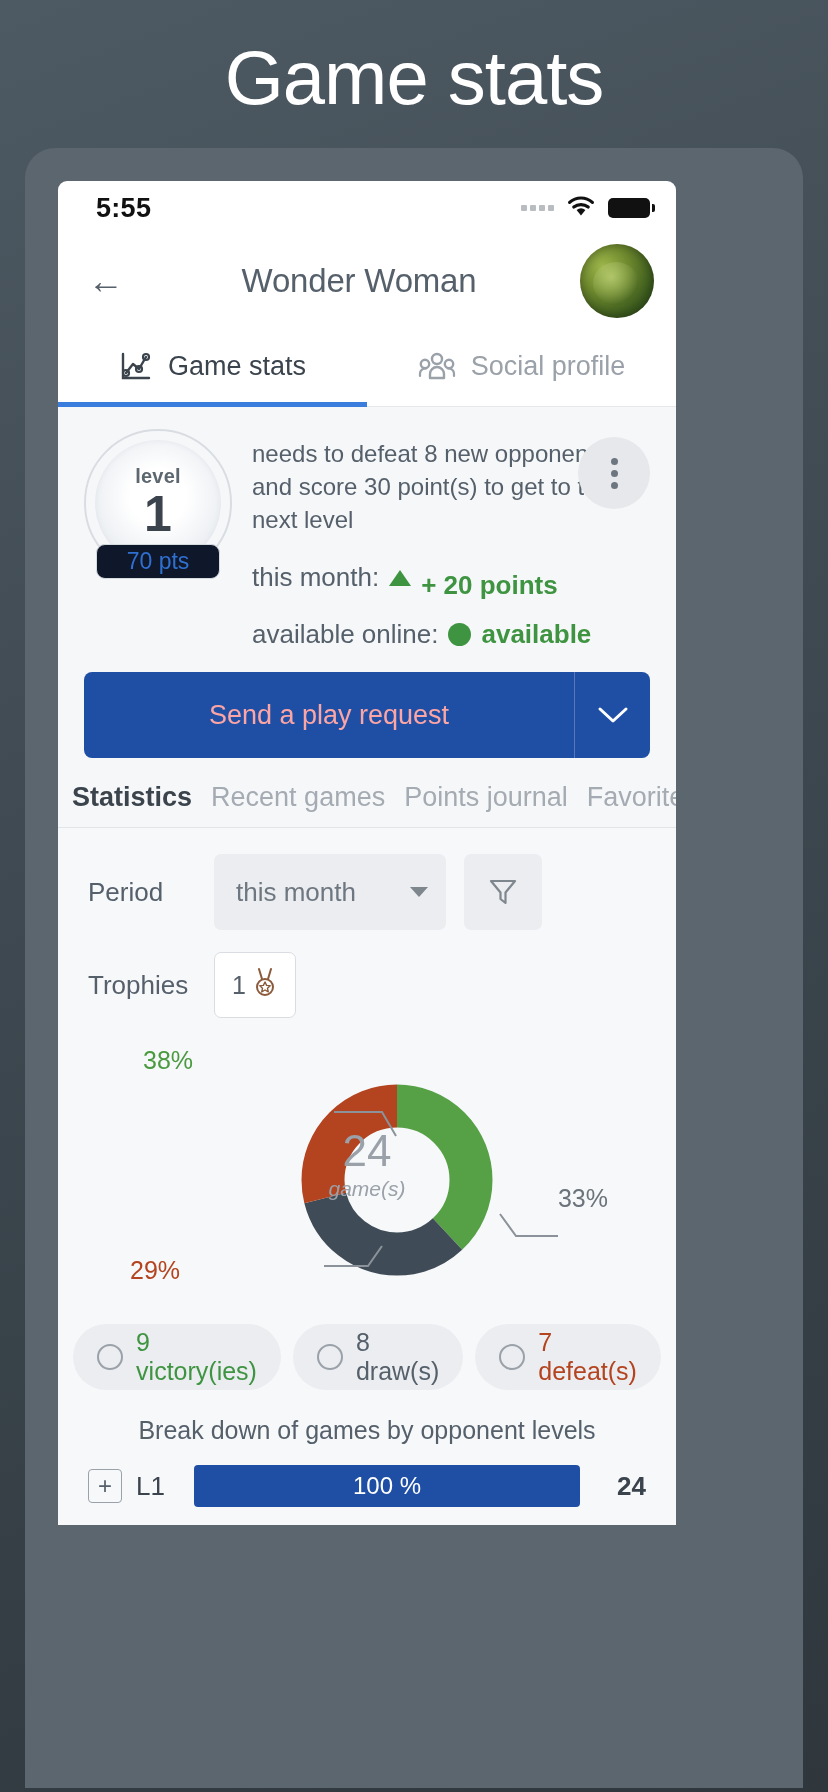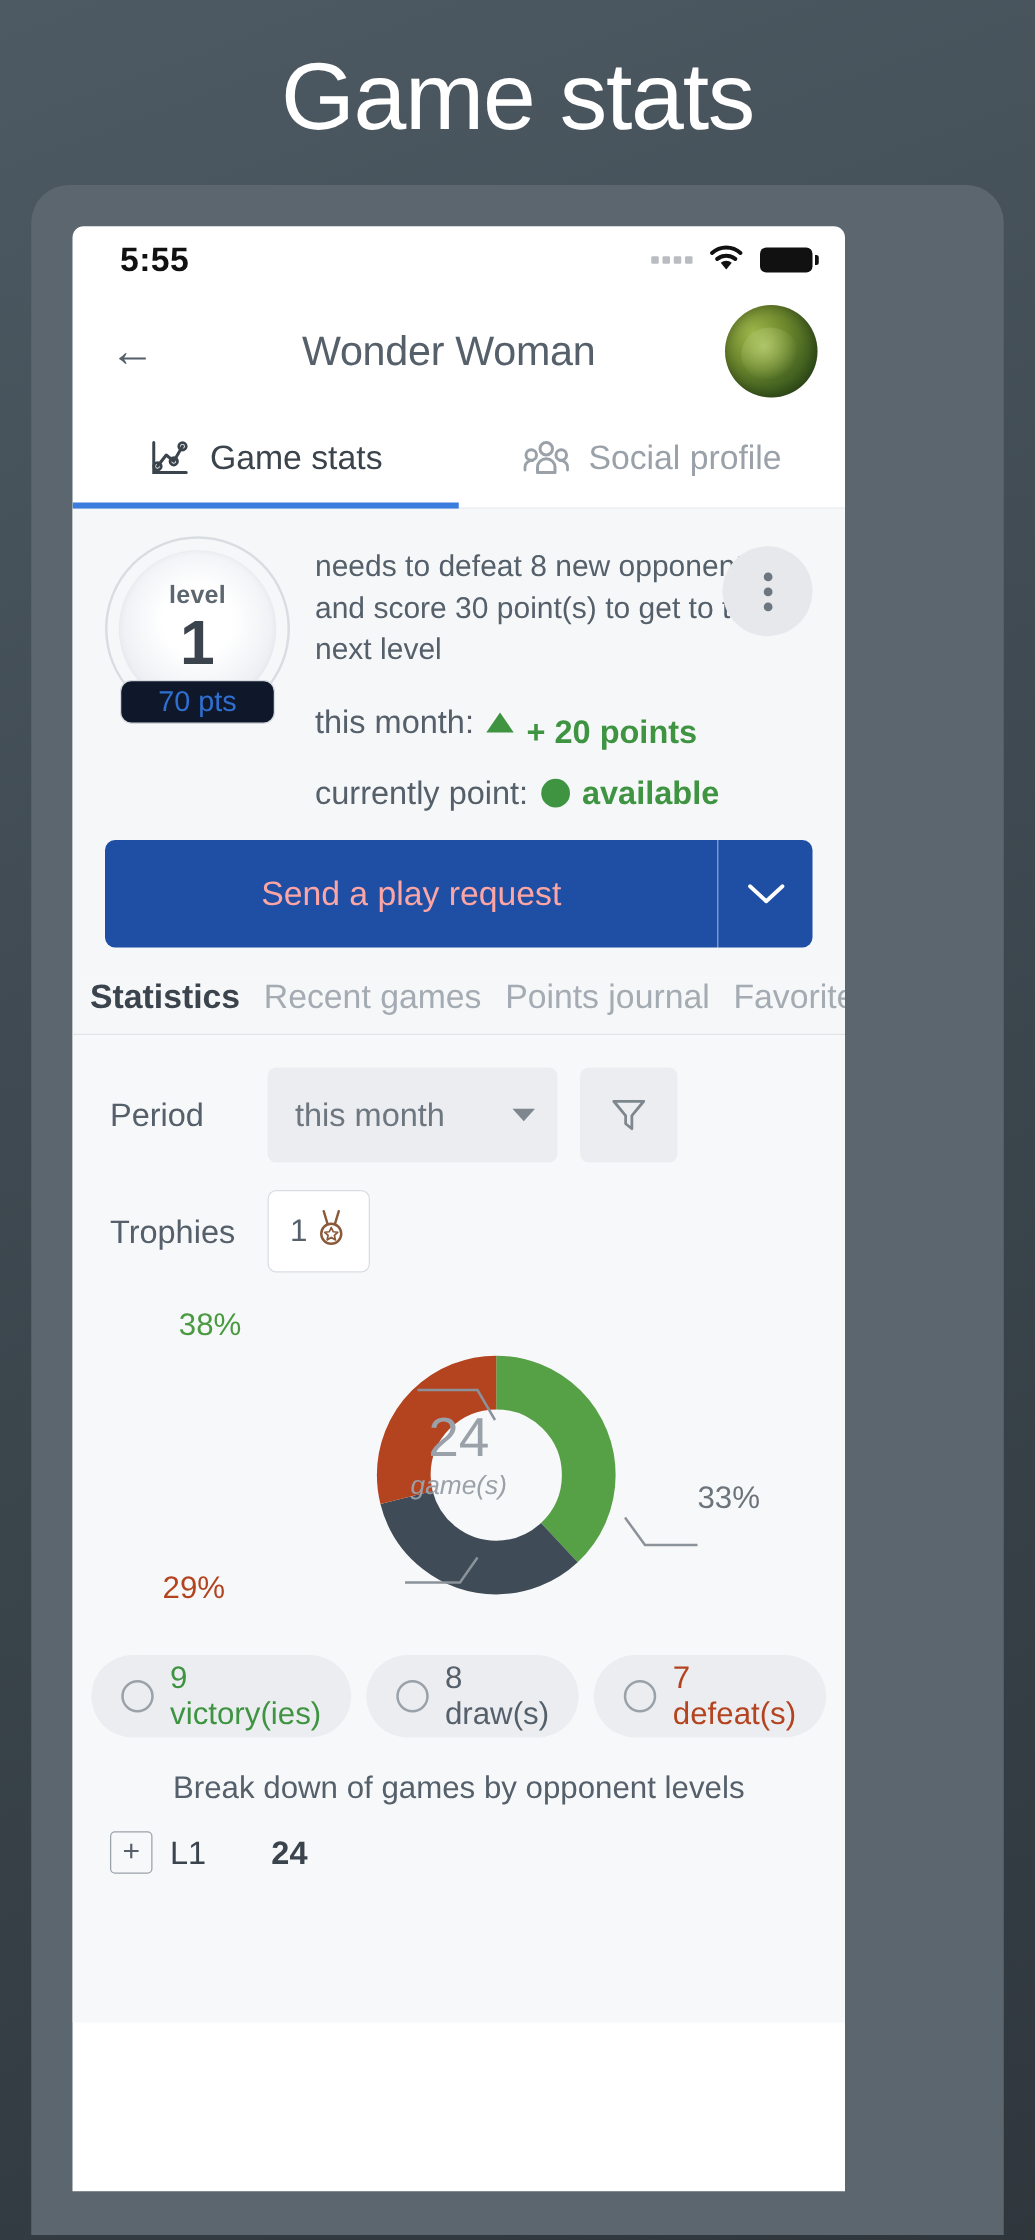--- a/index.html
+++ b/index.html
@@ -28,21 +28,21 @@
   .phone-frame {
     position: absolute;
     left: 25px; top: 148px;
     width: 778px; height: 1640px;
     background: #5b666e;
     border-radius: 30px 30px 0 0;
     padding: 33px 0 0 33px;
     overflow: hidden;
   }
   .phone-screen {
-    width: 618px; height: 1572px;
+    width: 618px; height: 1344px;
     background: #ffffff;
     border-radius: 9px 9px 0 0;
     overflow: hidden;
     position: relative;
   }
 
   
   .status-bar {
     height: 54px;
     display: flex; align-items: center;
@@ -381,21 +381,21 @@
         <div class="level-pts">70 pts</div>
       </div>
       <div class="level-info">
         <div class="level-desc">needs to defeat 8 new opponents and score 30 point(s) to get to the next level</div>
         <div class="level-row">
           <span>this month:</span>
           <span class="tri-up"></span>
           <span class="pts-green">+ 20 points</span>
         </div>
         <div class="level-row">
-          <span>currently point:</span>
+          <span>available online:</span>
           <span class="dot-green"></span>
           <span class="avail-green">available</span>
         </div>
       </div>
       <div class="kebab">
           <i></i>
           <i></i>
           <i></i>
         </div>
     </div>
@@ -479,19 +479,22 @@
         <div class="chip">
           <span class="ring"></span>
           <span class="c-red">7 defeat(s)</span>
         </div>
       </div>
 
       <div class="breakdown-title">Break down of games by opponent levels</div>
       <div class="bar-row">
         <div class="plus-box">+</div>
         <div class="bar-lvl">L1</div>
+        <div class="bar-track">
+          <div class="bar-fill" style="width:100%">100 %</div>
+        </div>
         <div class="bar-val">24</div>
       </div>
 
     </div>
 
   </div>
 </div>
 
 </body></html>

